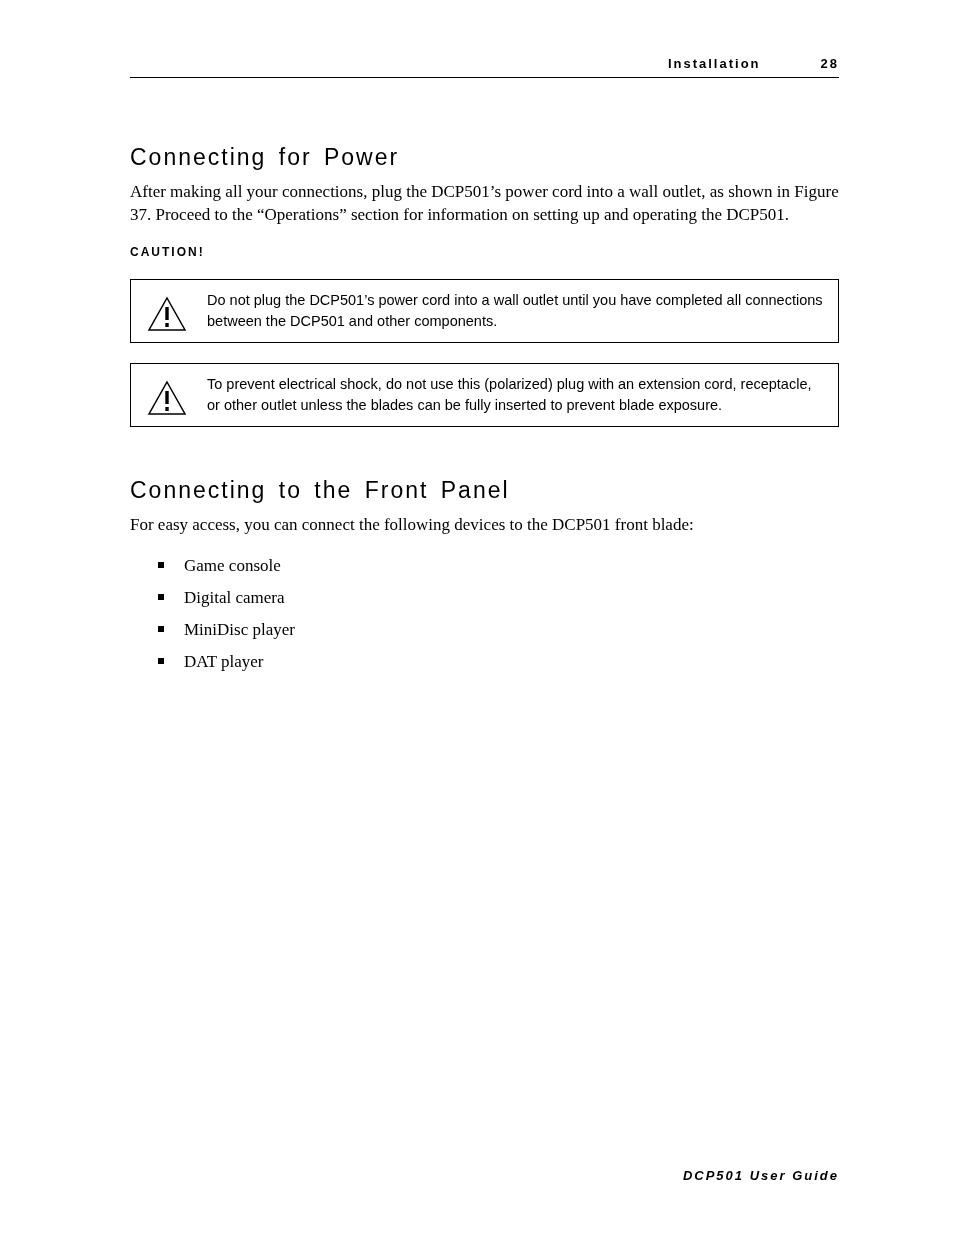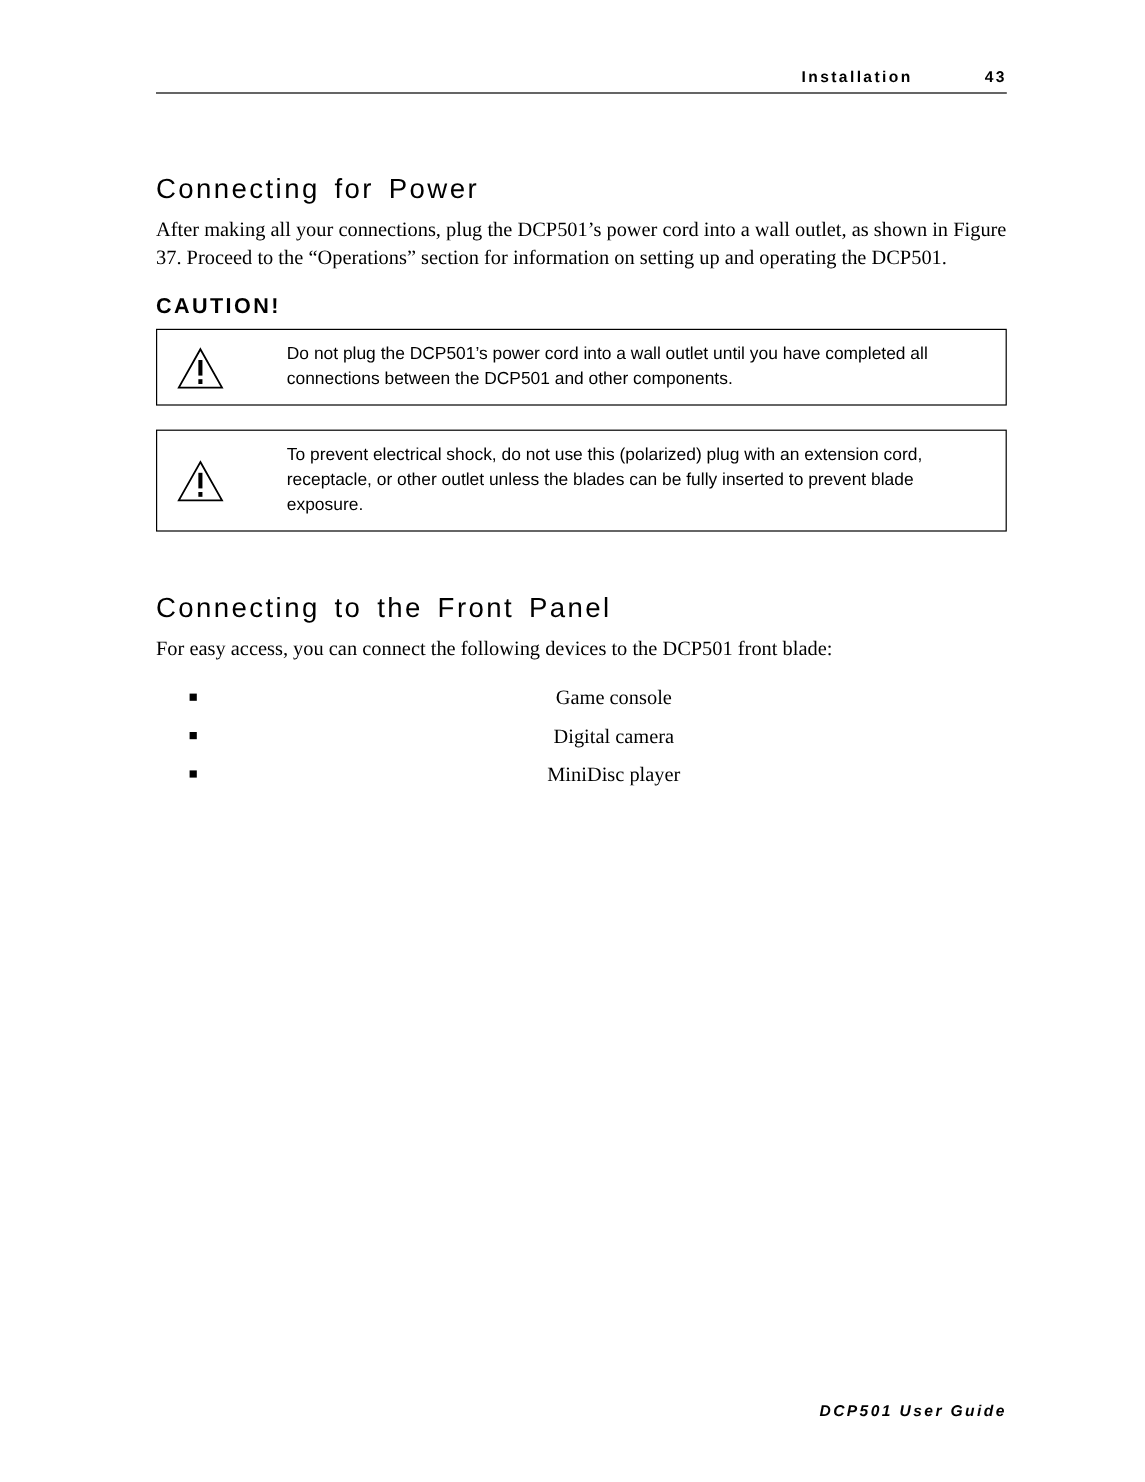--- a/index.html
+++ b/index.html
@@ -48,32 +48,31 @@
     margin: 0 0 10px 0;
   }
   p.body {
     font-family: "Century Schoolbook", Georgia, serif;
     font-size: 17px;
     line-height: 1.35;
     margin: 0 0 18px 0;
   }
   .caution-label {
     font-family: Arial, Helvetica, sans-serif;
-    font-size: 18px;
+    font-size: 12px;
     font-weight: bold;
     letter-spacing: 2px;
-    margin: 10px 0 8px 0;
+    margin: 10px 0 20px 0;
   }
   .caution-box {
     border: 1px solid #000;
     padding: 10px 12px 10px 12px;
     display: flex;
-    align-items: center;
+    align-items: flex-end;
     margin-bottom: 20px;
-    gap: 32px;
   }
   .caution-icon {
     flex: 0 0 48px;
     display: flex;
     align-items: center;
     justify-content: center;
     padding-top: 2px;
   }
   .caution-icon svg { width: 40px; height: 36px; }
   .caution-text {
@@ -88,21 +87,20 @@
     padding: 0 0 0 28px;
     margin: 0;
     font-family: "Century Schoolbook", Georgia, serif;
     font-size: 17px;
   }
   ul.device-list li {
     position: relative;
     padding-left: 26px;
     margin-bottom: 10px;
     line-height: 1.3;
-    text-align: center;
   }
   ul.device-list li::before {
     content: "";
     position: absolute;
     left: 0;
     top: 7px;
     width: 6px;
     height: 6px;
     background: #000;
   }
@@ -117,21 +115,21 @@
     font-style: italic;
   }
 </style>
 </head>
 <body>
 
 <div class="page">
 
   <div class="header-row">
     <span class="header-section">Installation</span>
-    <span class="header-page">43</span>
+    <span class="header-page">28</span>
   </div>
   <hr class="header-rule">
 
   <div class="content">
 
     <h2 class="section-title">Connecting for Power</h2>
     <p class="body">After making all your connections, plug the DCP501’s power cord into a wall outlet, as shown in Figure 37. Proceed to the “Operations” section for information on setting up and operating the DCP501.</p>
 
     <div class="caution-label">CAUTION!</div>
 
@@ -159,19 +157,20 @@
 
     <div class="spacer-30"></div>
 
     <h2 class="section-title">Connecting to the Front Panel</h2>
     <p class="body">For easy access, you can connect the following devices to the DCP501 front blade:</p>
 
     <ul class="device-list">
       <li>Game console</li>
       <li>Digital camera</li>
       <li>MiniDisc player</li>
+      <li>DAT player</li>
     </ul>
 
   </div>
 
   <div class="footer">DCP501 User Guide</div>
 
 </div>
 
 </body></html>

